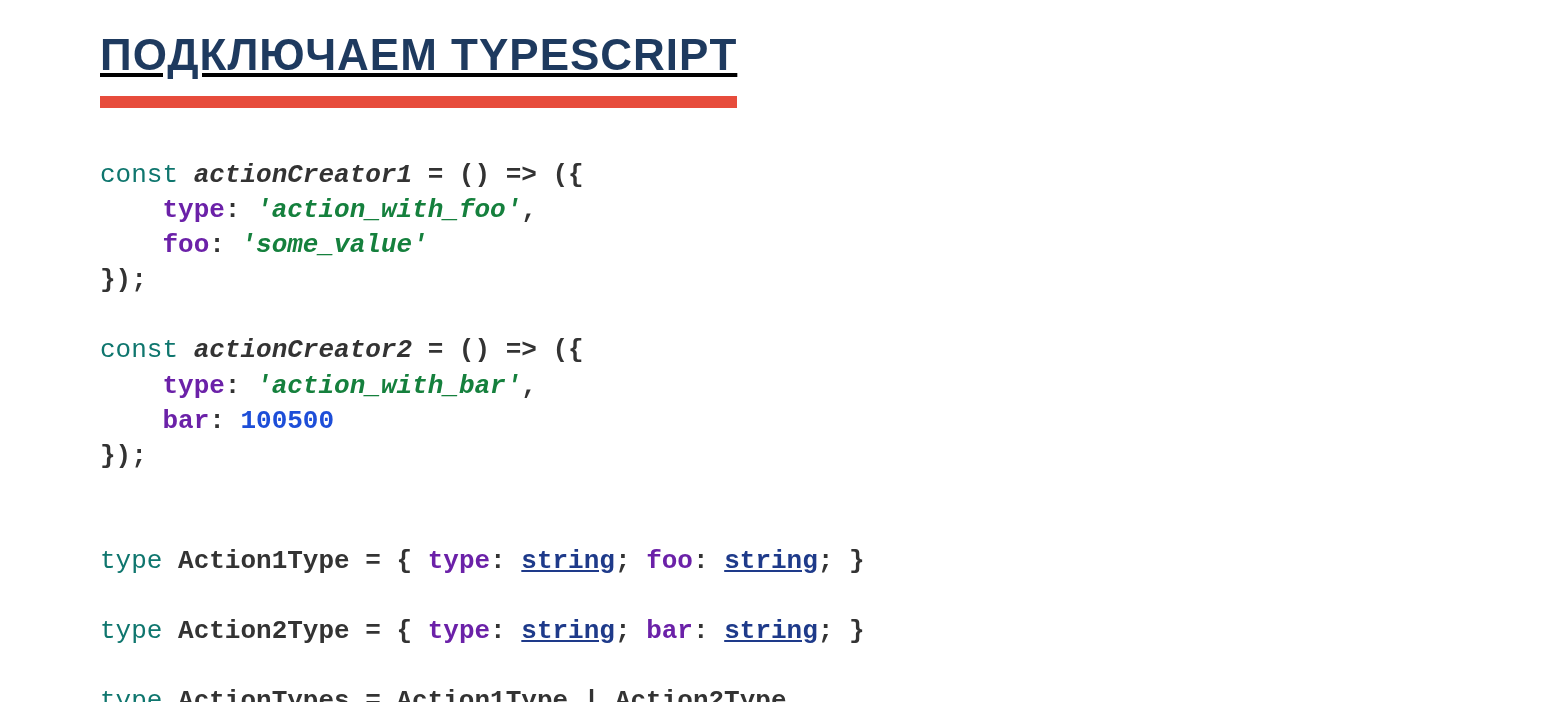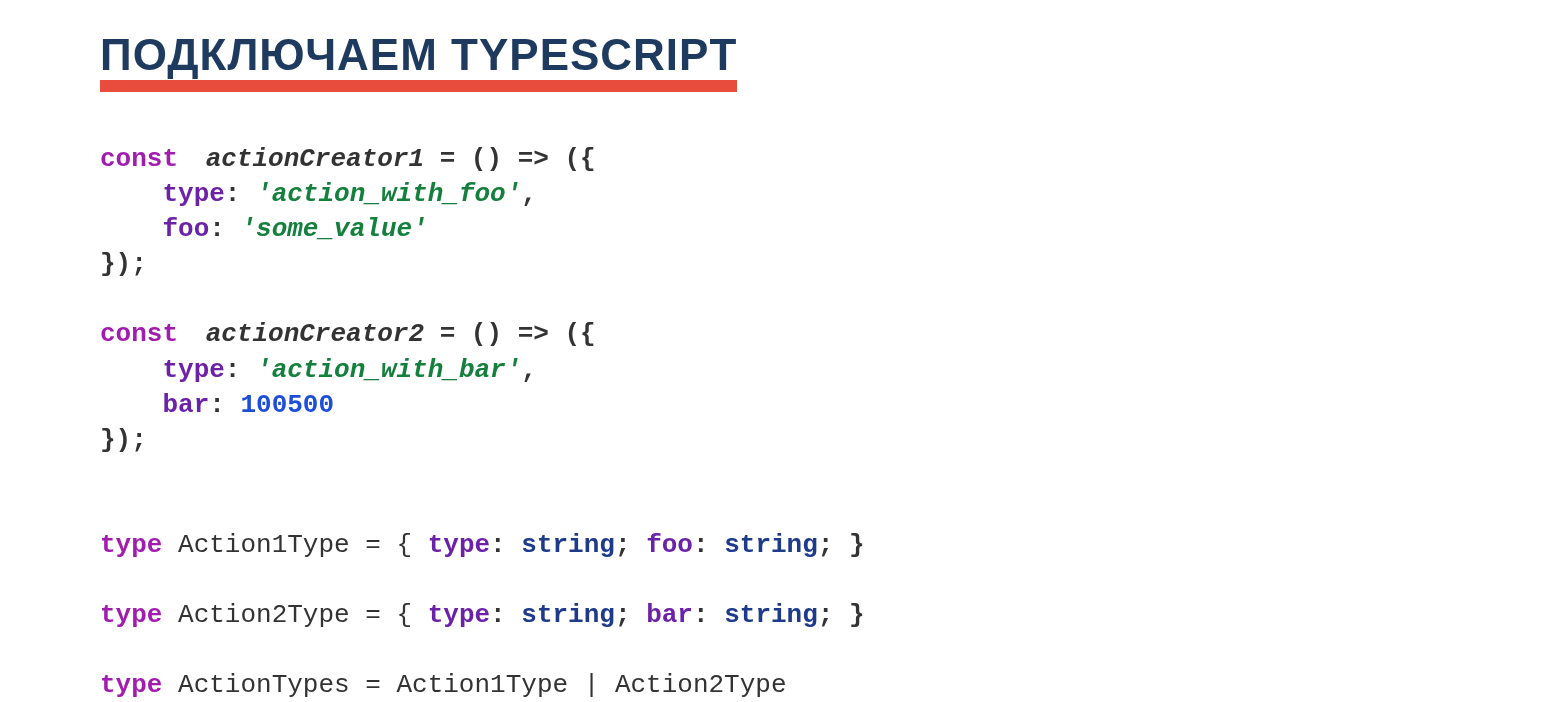--- a/index.html
+++ b/index.html
@@ -9,46 +9,47 @@
     }
     body {
       background: #ffffff;
       font-family: Arial, Helvetica, sans-serif;
       padding: 30px 0 0 0;
     }
     .heading-wrap {
       margin-left: 100px;
       display: inline-block;
       border-bottom: 12px solid #e74c3c;
-      padding-bottom: 0;
+      padding-bottom: 16px;
+      text-decoration: underline;
     }
     .heading {
       font-size: 44px;
       font-weight: 900;
       color: #1e3a5f;
       letter-spacing: 1px;
       font-family: Arial, Helvetica, sans-serif;
     }
     .code-block {
       margin-top: 50px;
       margin-left: 100px;
       font-family: 'Menlo', 'Consolas', 'Courier New', monospace;
       font-size: 26px;
       font-weight: bold;
       line-height: 1.35;
       white-space: pre;
     }
-    .kw { color: #a21caf; font-weight: bold; }
-    .ident-italic { color: #333333; font-style: italic; font-weight: bold; margin-left: 12px; }
+    .kw { color: #0f766e; font-weight: normal; }
+    .ident-italic { color: #333333; font-style: italic; font-weight: bold; }
     .plain { color: #333333; font-weight: bold; }
     .prop { color: #6b21a8; font-weight: bold; }
     .str { color: #15803d; font-weight: bold; font-style: italic; }
     .num { color: #1d4ed8; font-weight: bold; }
-    .type-name { color: #333333; font-weight: normal; margin-top: 24px; }
-    .type-prim { color: #1e3a8a; font-weight: bold; }
+    .type-name { color: #333333; font-weight: bold; margin-top: 24px; }
+    .type-prim { color: #1e3a8a; font-weight: bold; text-decoration: underline; }
   </style>
 </head>
 <body>
 
 
 
 <div class="heading-wrap">
   <h1 class="heading">ПОДКЛЮЧАЕМ TYPESCRIPT</h1>
 </div>
 

